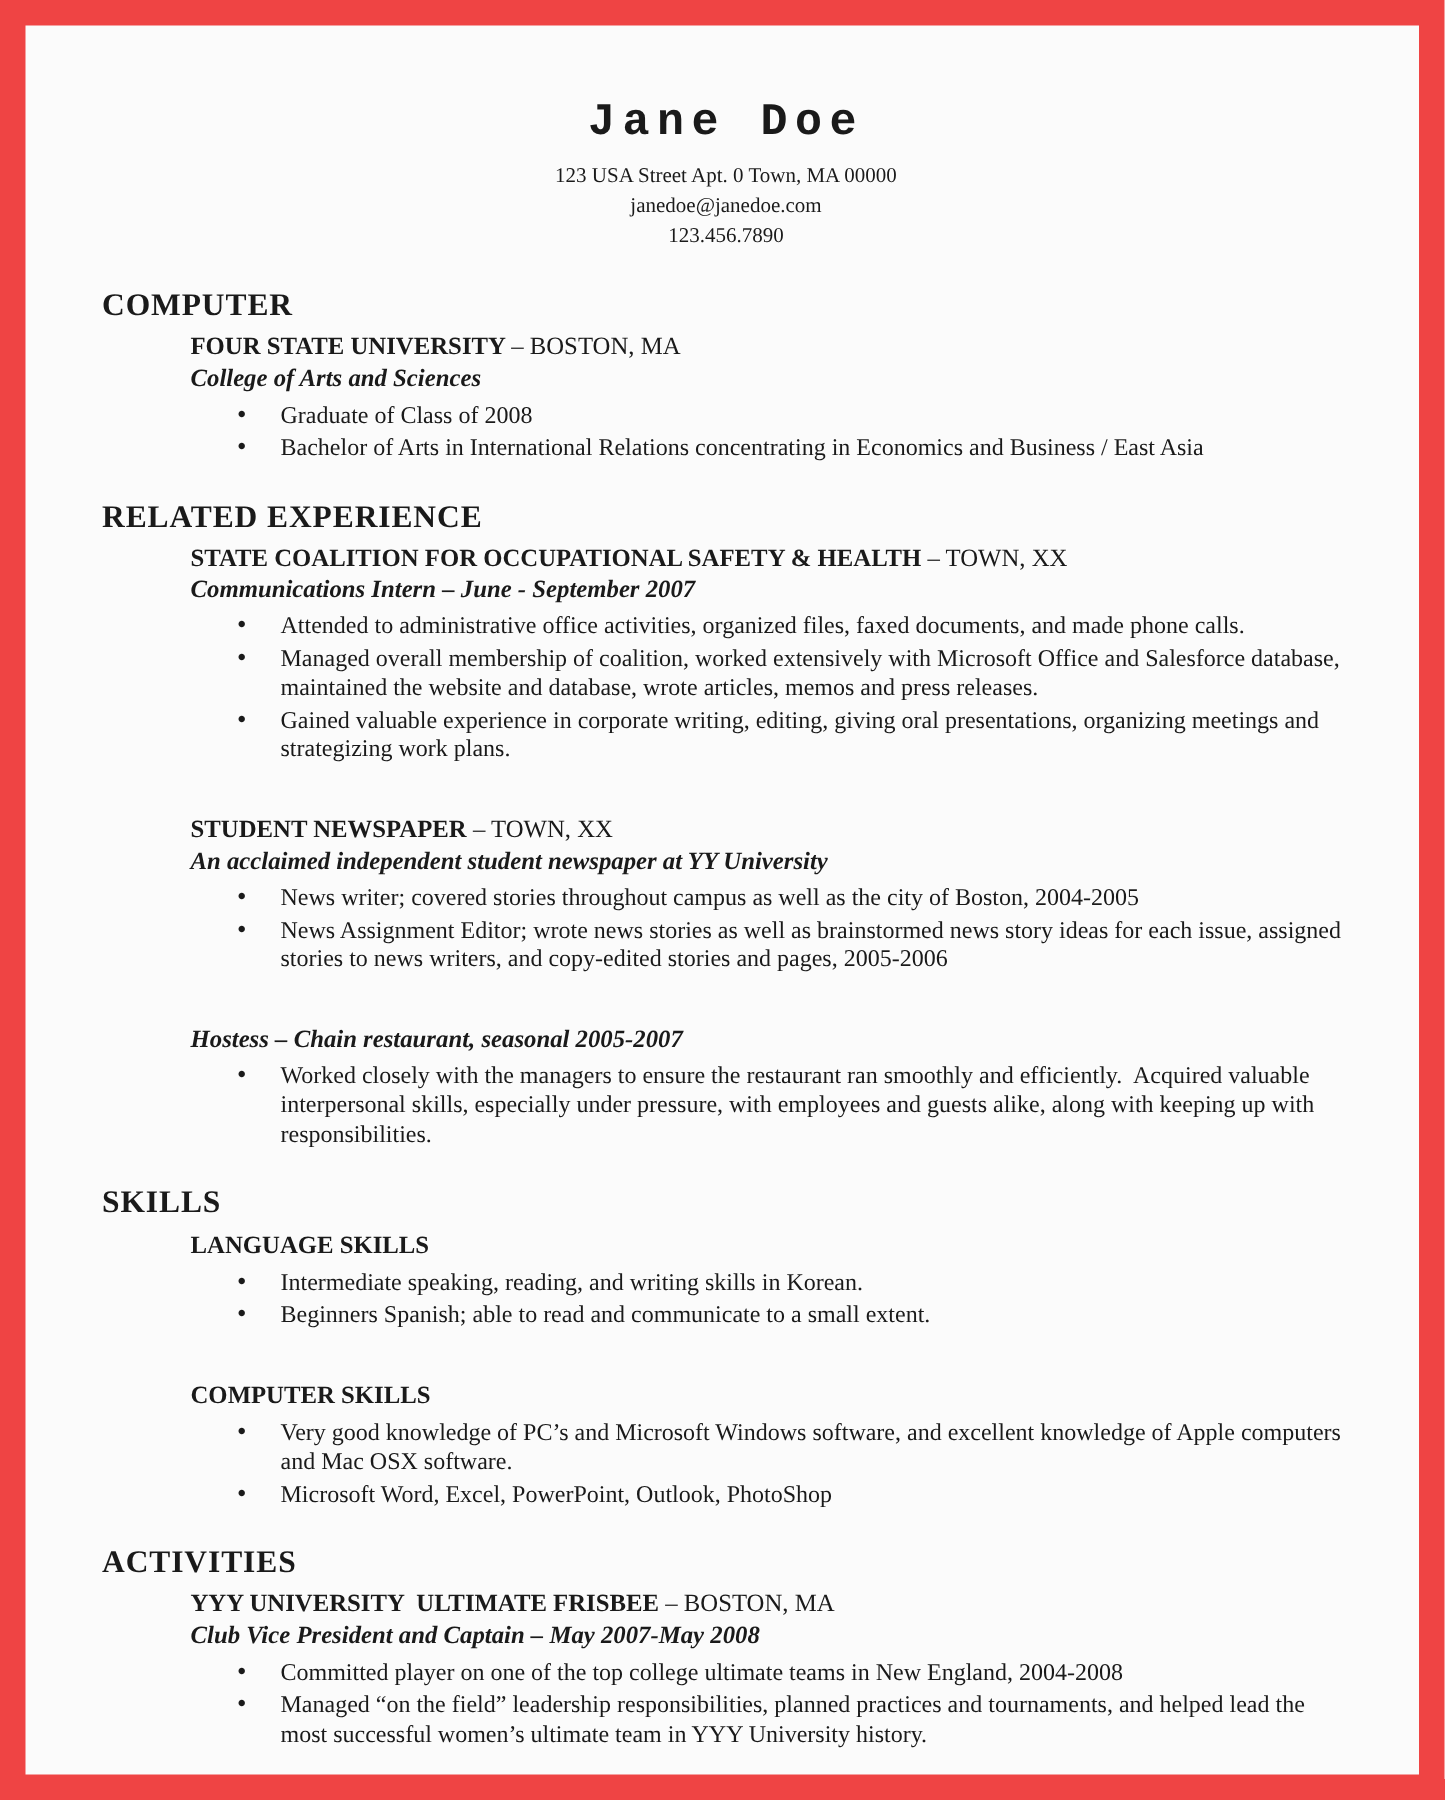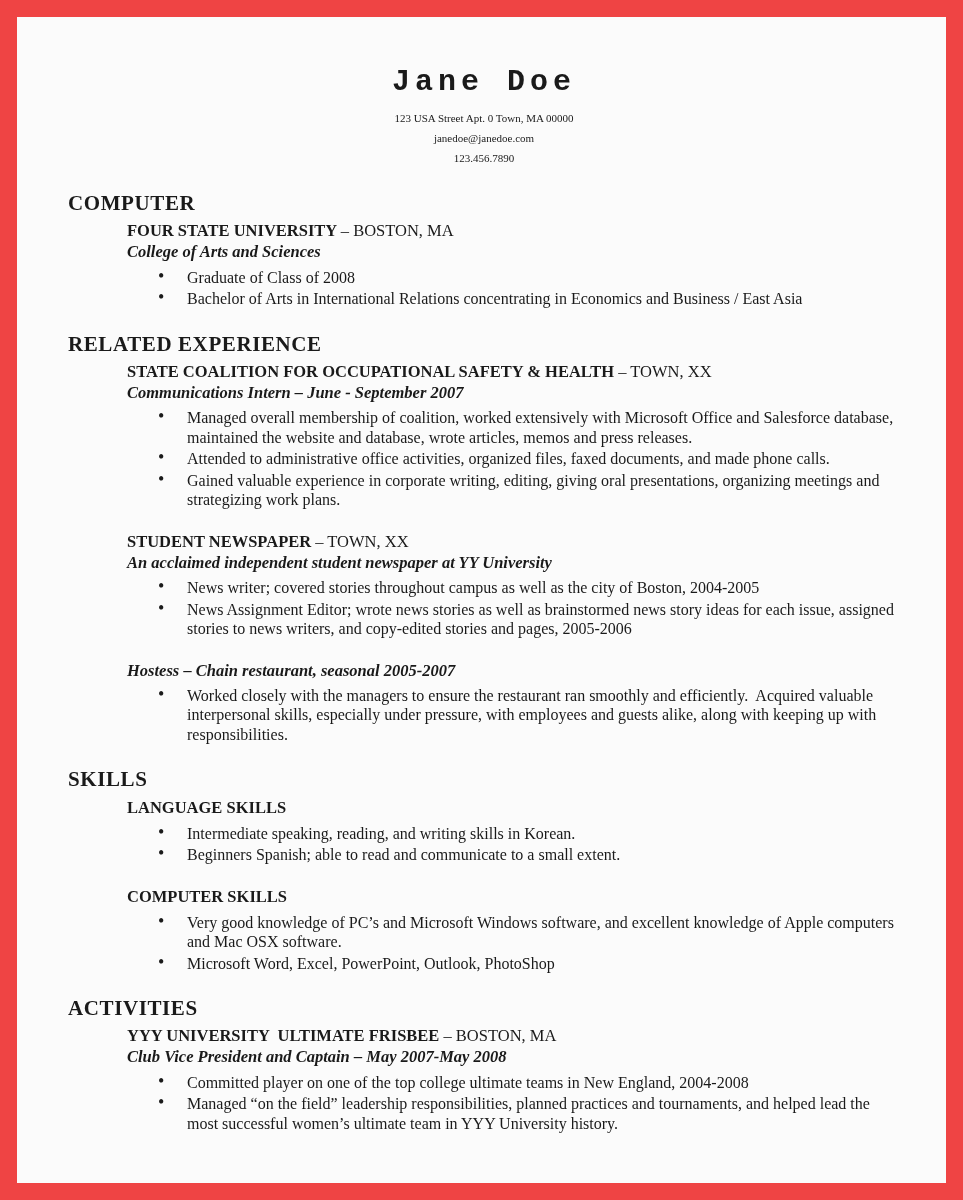--- a/index.html
+++ b/index.html
@@ -28,34 +28,34 @@
   .resume-header { text-align: center; margin-bottom: 14px; }
   .person-name {
     font-family: "Liberation Mono", "DejaVu Sans Mono", monospace;
     font-weight: bold;
     font-size: 30px;
     letter-spacing: 5px;
     line-height: 1.1;
     margin-bottom: 9px;
     white-space: pre-wrap;
   }
-  .contact-line { font-size: 11px; line-height: 20px; }
+  .contact-line { font-size: 14px; line-height: 20px; }
 
   
   .section { margin-top: 24px; }
   .section-title {
     font-size: 21px;
     font-weight: bold;
     letter-spacing: 0.6px;
     line-height: 1.1;
     margin-bottom: 7px;
   }
 
   .entry { margin-left: 59px; }
-  .entry + .entry { margin-top: 23px; }
+  .entry + .entry { margin-top: 34px; }
 
   .entry-head { font-size: 16.5px; font-weight: bold; line-height: 1.15; white-space: pre-wrap; }
   .entry-head .loc { font-weight: normal; }
   .entry-role {
     font-size: 16.5px;
     font-weight: bold;
     font-style: italic;
     line-height: 1.12;
     margin-top: 2px;
     white-space: pre-wrap;
@@ -102,22 +102,22 @@
       </div>
     </section>
 
     <section class="section">
       <h2 class="section-title">RELATED EXPERIENCE</h2>
 
       <div class="entry">
         <div class="entry-head"><span class="org">STATE COALITION FOR OCCUPATIONAL SAFETY &amp; HEALTH</span> <span class="loc">– TOWN, XX</span></div>
         <div class="entry-role">Communications Intern – June - September 2007</div>
         <ul class="bullets">
+          <li>Attended to administrative office activities, organized files, faxed documents, and made phone calls.</li>
           <li>Managed overall membership of coalition, worked extensively with Microsoft Office and Salesforce database, maintained the website and database, wrote articles, memos and press releases.</li>
-          <li>Attended to administrative office activities, organized files, faxed documents, and made phone calls.</li>
           <li>Gained valuable experience in corporate writing, editing, giving oral presentations, organizing meetings and strategizing work plans.</li>
         </ul>
       </div>
 
       <div class="entry">
         <div class="entry-head"><span class="org">STUDENT NEWSPAPER</span> <span class="loc">– TOWN, XX</span></div>
         <div class="entry-role">An acclaimed independent student newspaper at YY University</div>
         <ul class="bullets">
           <li>News writer; covered stories throughout campus as well as the city of Boston, 2004-2005</li>
           <li>News Assignment Editor; wrote news stories as well as brainstormed news story ideas for each issue, assigned stories to news writers, and copy-edited stories and pages, 2005-2006</li>

